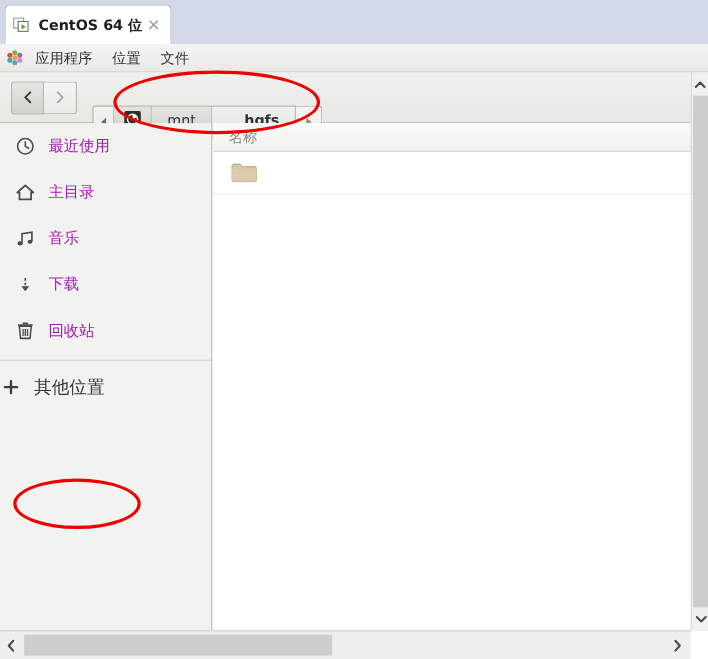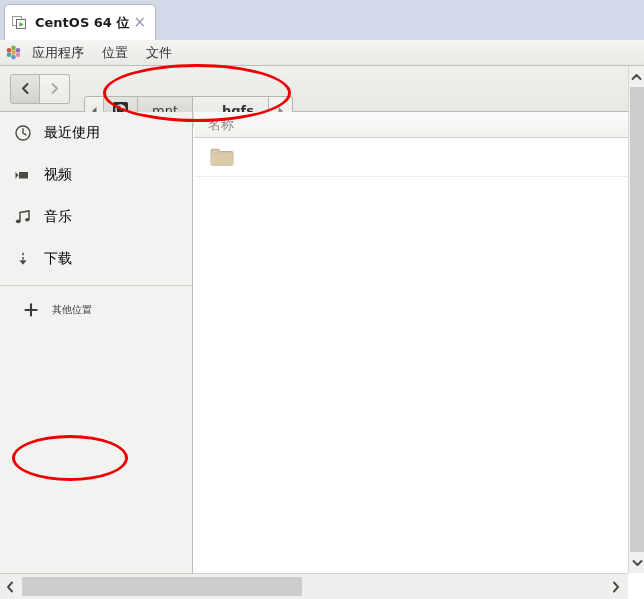--- a/index.html
+++ b/index.html
@@ -200,41 +200,41 @@
     box-sizing: border-box;
     overflow: hidden;
   }
   .side-item {
     height: 42px;
     display: flex;
     align-items: center;
     padding-left: 14px;
     cursor: default;
     font-size: 14px;
-    color: #000000;
+    color: #a21caf;
   }
   .side-icon {
     width: 18px;
     height: 18px;
     margin-right: 12px;
     flex: 0 0 auto;
     position: relative;
   }
   .side-label { white-space: nowrap; }
   #sidebar-separator {
     height: 1px;
     background: #d2d2cc;
     margin: 5px 0 4px 0;
   }
   #side-other {
     height: 40px;
     display: flex;
     align-items: center;
-    padding-left: 22px;
-    font-size: 10px;
+    padding-left: 1px;
+    font-size: 16px;
     color: #2e3436;
     cursor: default;
   }
   #plus-icon {
     width: 18px;
     height: 18px;
     margin-right: 12px;
     flex: 0 0 auto;
     position: relative;
   }
@@ -444,30 +444,29 @@
       <div class="side-item">
         <span class="side-icon">
           <svg width="18" height="18" viewBox="0 0 18 18">
             <circle cx="9" cy="9" r="7" fill="none" stroke="#4a4a46" stroke-width="1.4"></circle>
             <polyline points="9,4.8 9,9 12,10.8" fill="none" stroke="#4a4a46" stroke-width="1.4" stroke-linecap="round"></polyline>
           </svg>
         </span>
         <span class="side-label">最近使用</span>
       </div>
 
-
       <div class="side-item">
         <span class="side-icon">
           <svg width="18" height="18" viewBox="0 0 18 18">
-            <rect x="5" y="6" width="9" height="6.5" fill="#4a4a46"></rect>
-            <polygon points="1.5,6 4.5,9.2 1.5,12.5" fill="#4a4a46"></polygon>
-          </svg>
-        </span>
-        <span class="side-label">视频</span>
-      </div>
+            <path d="M9 2.5 L16.3 9 L14.3 9 L14.3 15.3 L3.7 15.3 L3.7 9 L1.7 9 Z" fill="none" stroke="#4a4a46" stroke-width="1.6" stroke-linejoin="round"></path>
+          </svg>
+        </span>
+        <span class="side-label">主目录</span>
+      </div>
+
 
 
 
       <div class="side-item">
         <span class="side-icon">
           <svg width="18" height="18" viewBox="0 0 18 18">
             <path d="M6 13 L6 4.4 L15 3 L15 11.4" fill="none" stroke="#4a4a46" stroke-width="1.5"></path>
             <ellipse cx="4.3" cy="13.3" rx="2.4" ry="1.9" fill="#4a4a46"></ellipse>
             <ellipse cx="13.3" cy="11.8" rx="2.2" ry="1.8" fill="#4a4a46"></ellipse>
           </svg>
@@ -478,20 +477,33 @@
       <div class="side-item">
         <span class="side-icon">
           <svg width="18" height="18" viewBox="0 0 18 18">
             <line x1="9" y1="2.8" x2="9" y2="12" stroke="#4a4a46" stroke-width="1.5" stroke-dasharray="2.4 1.8"></line>
             <polygon points="5.4,10.3 12.6,10.3 9,14.8" fill="#4a4a46"></polygon>
           </svg>
         </span>
         <span class="side-label">下载</span>
       </div>
 
+      <div class="side-item">
+        <span class="side-icon">
+          <svg width="18" height="18" viewBox="0 0 18 18">
+            <path d="M3.6 4.6 L14.4 4.6 L13.3 15.6 L4.7 15.6 Z" fill="none" stroke="#4a4a46" stroke-width="1.4" stroke-linejoin="round"></path>
+            <rect x="2.4" y="2.8" width="13.2" height="1.7" fill="#4a4a46"></rect>
+            <rect x="6.6" y="1.2" width="4.8" height="1.6" fill="#4a4a46"></rect>
+            <line x1="7" y1="7" x2="7" y2="13.5" stroke="#4a4a46" stroke-width="1.2"></line>
+            <line x1="9" y1="7" x2="9" y2="13.5" stroke="#4a4a46" stroke-width="1.2"></line>
+            <line x1="11" y1="7" x2="11" y2="13.5" stroke="#4a4a46" stroke-width="1.2"></line>
+          </svg>
+        </span>
+        <span class="side-label">回收站</span>
+      </div>
 
       <div id="sidebar-separator"></div>
 
       <div id="side-other">
         <span id="plus-icon">
           <svg width="18" height="18" viewBox="0 0 18 18">
             <line x1="9" y1="3.4" x2="9" y2="14.6" stroke="#3c3c38" stroke-width="2.1" stroke-linecap="round"></line>
             <line x1="3.4" y1="9" x2="14.6" y2="9" stroke="#3c3c38" stroke-width="2.1" stroke-linecap="round"></line>
           </svg>
         </span>

